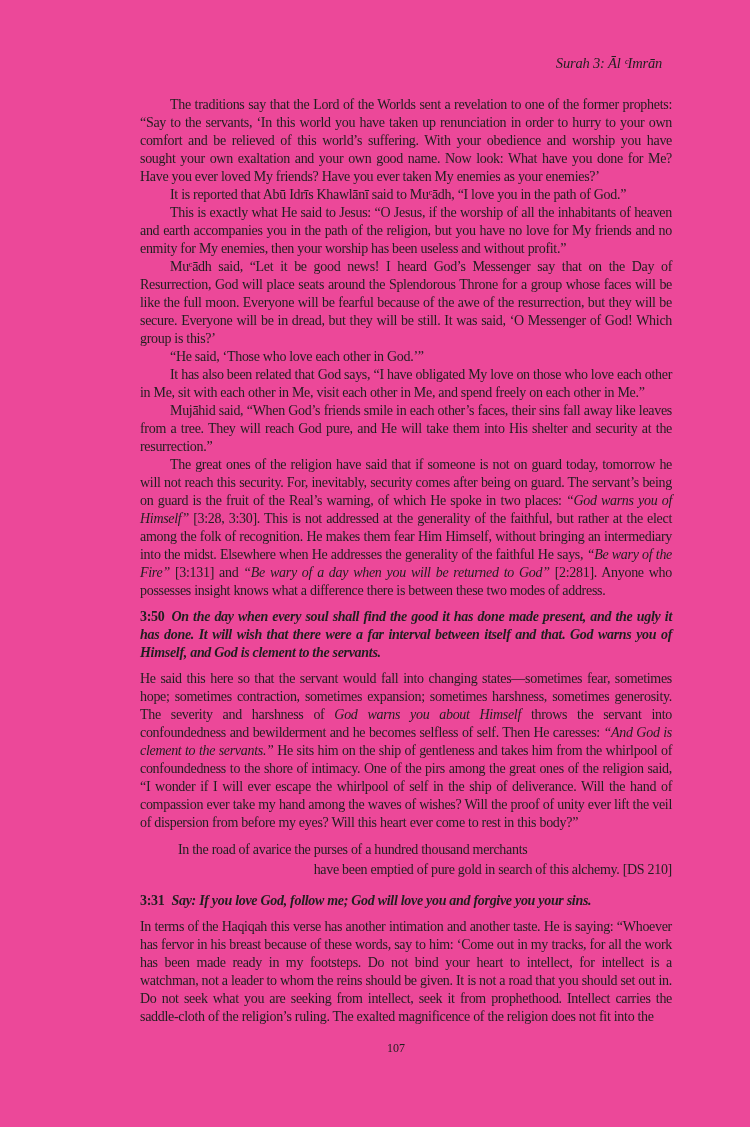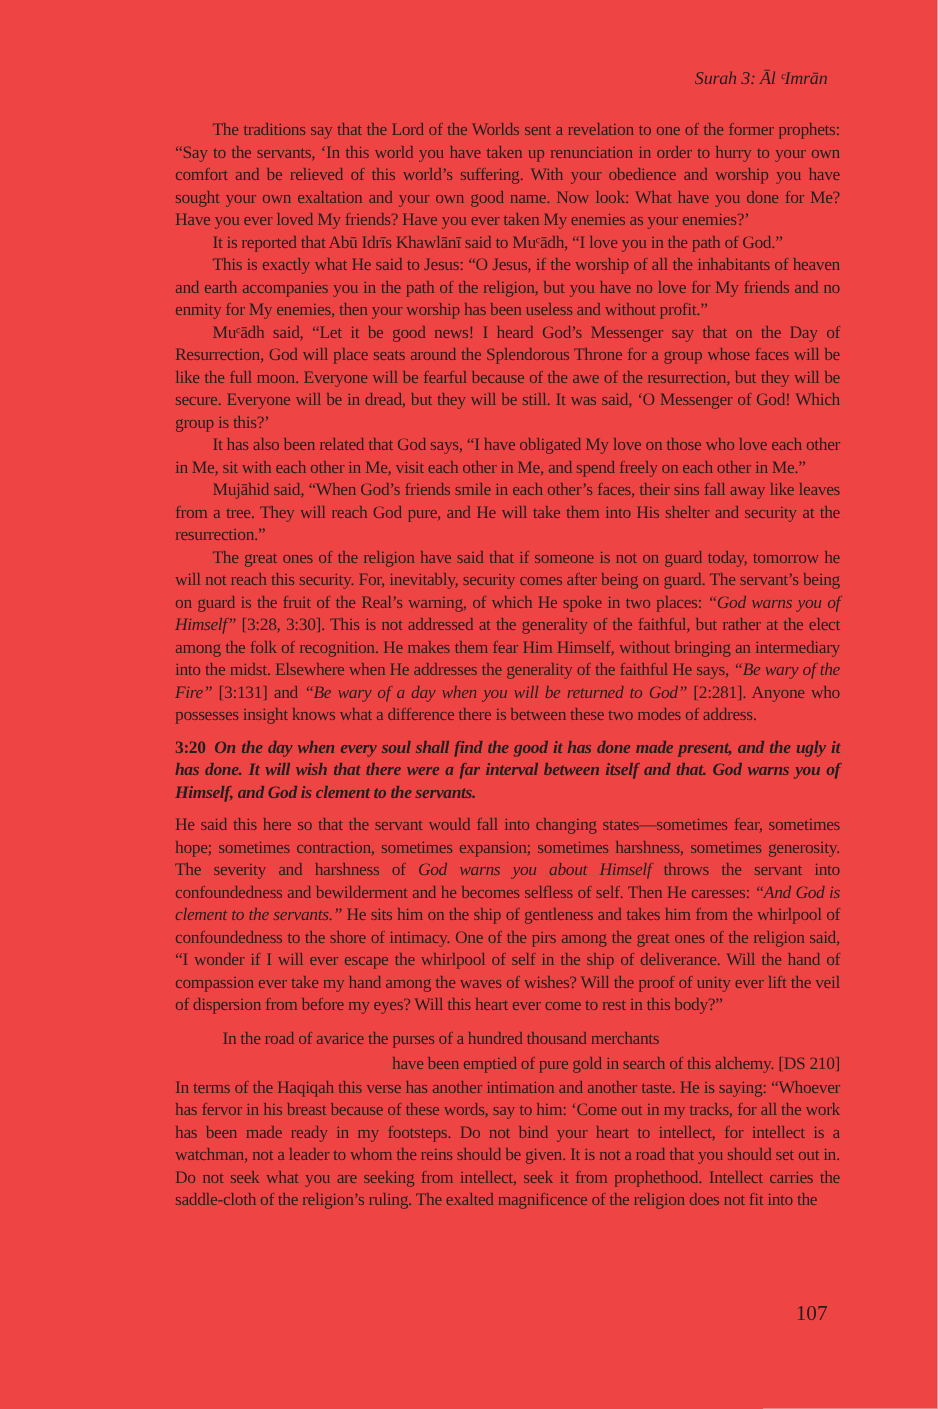--- a/index.html
+++ b/index.html
@@ -6,21 +6,21 @@
     margin: 0;
     padding: 0;
     background: #e8e8e8;
     font-family: "Liberation Serif", "DejaVu Serif", serif;
   }
   .page {
     position: relative;
     width: 750px;
     height: 1127px;
     margin: 0 auto;
-    background: #ef4444;
+    background: #ec4899;
     color: #1f1f1f;
     overflow: hidden;
   }
   .running-header {
     position: absolute;
     top: 55px;
     left: 130px;
     width: 532px;
     text-align: right;
     font-style: italic;
@@ -44,53 +44,55 @@
     font-weight: bold;
     font-style: italic;
     margin: 8px 0 8px 0;
   }
   .verse-num {
     font-style: normal;
     font-weight: bold;
     padding-right: 7px;
   }
   .poem {
-    margin: 8px 0 0 0;
+    margin: 8px 0 12px 0;
     text-align: left;
     line-height: 20px;
   }
   .poem-line { padding-left: 38px; }
   .poem-line.second { padding-left: 75px; text-align: right; }
   .it { font-style: italic; }
   .page-number {
     position: absolute;
     top: 1041px;
     left: 130px;
     width: 532px;
-    text-align: right;
-    font-size: 17px;
+    text-align: center;
+    font-size: 12px;
   }
 </style>
 </head>
 <body>
 
 <div class="page">
   <div class="running-header">Surah 3: Āl ᶜImrān</div>
 
   <div class="content">
       <p class="para indent"><span>The traditions say that the Lord of the Worlds sent a revelation to one of the former prophets: “Say to the servants, ‘In this world you have taken up renunciation in order to hurry to your own comfort and be relieved of this world’s suffering.  With your obedience and worship you have sought your own exaltation and your own good name.  Now look: What have you done for Me? Have you ever loved My friends?  Have you ever taken My enemies as your enemies?’</span></p>
       <p class="para indent"><span>It is reported that Abū Idrīs Khawlānī said to Muᶜādh, “I love you in the path of God.”</span></p>
       <p class="para indent"><span>This is exactly what He said to Jesus:  “O Jesus, if the worship of all the inhabitants of heaven and earth accompanies you in the path of the religion, but you have no love for My friends and no enmity for My enemies, then your worship has been useless and without profit.”</span></p>
       <p class="para indent"><span>Muᶜādh said, “Let it be good news!  I heard God’s Messenger say that on the Day of Resurrection, God will place seats around the Splendorous Throne for a group whose faces will be like the full moon.  Everyone will be fearful because of the awe of the resurrection, but they will be secure. Everyone will be in dread, but they will be still.  It was said, ‘O Messenger of God!  Which group is this?’</span></p>
+      <p class="para indent"><span>“He said, ‘Those who love each other in God.’”</span></p>
       <p class="para indent"><span>It has also been related that God says, “I have obligated My love on those who love each other in Me, sit with each other in Me, visit each other in Me, and spend freely on each other in Me.”</span></p>
       <p class="para indent"><span>Mujāhid said, “When God’s friends smile in each other’s faces, their sins fall away like leaves from a tree.  They will reach God pure, and He will take them into His shelter and security at the resurrection.”</span></p>
       <p class="para indent"><span>The great ones of the religion have said that if someone is not on guard today, tomorrow he will not reach this security.  For, inevitably, security comes after being on guard.  The servant’s being on guard is the fruit of the Real’s warning, of which He spoke in two places:  </span><span class="it">“God warns you of Himself”</span><span> [3:28, 3:30].  This is not addressed at the generality of the faithful, but rather at the elect among the folk of recognition.  He makes them fear Him Himself, without bringing an intermediary into the midst. Elsewhere when He addresses the generality of the faithful He says, </span><span class="it">“Be wary of the Fire”</span><span> [3:131] and </span><span class="it">“Be wary of a day when you will be returned to God”</span><span> [2:281].  Anyone who possesses insight knows what a difference there is between these two modes of address.</span></p>
-      <p class="verse"><span class="verse-num">3:20</span><span>On the day when every soul shall find the good it has done made present, and the ugly it has done.  It will wish that there were a far interval between itself and that.  God warns you of Himself, and God is clement to the servants.</span></p>
+      <p class="verse"><span class="verse-num">3:50</span><span>On the day when every soul shall find the good it has done made present, and the ugly it has done.  It will wish that there were a far interval between itself and that.  God warns you of Himself, and God is clement to the servants.</span></p>
       <p class="para flush"><span>He said this here so that the servant would fall into changing states—sometimes fear, sometimes hope; sometimes contraction, sometimes expansion; sometimes harshness, sometimes generosity. The severity and harshness of </span><span class="it">God warns you about Himself</span><span> throws the servant into confoundedness and bewilderment and he becomes selfless of self.  Then He caresses: </span><span class="it">“And God is clement to the servants.”</span><span>  He sits him on the ship of gentleness and takes him from the whirlpool of confoundedness to the shore of intimacy.  One of the pirs among the great ones of the religion said, “I wonder if I will ever escape the whirlpool of self in the ship of deliverance.  Will the hand of compassion ever take my hand among the waves of wishes?  Will the proof of unity ever lift the veil of dispersion from before my eyes?  Will this heart ever come to rest in this body?”</span></p>
       <div class="poem">
         <div class="poem-line">In the road of avarice the purses of a hundred thousand merchants</div>
         <div class="poem-line second">have been emptied of pure gold in search of this alchemy.  [DS 210]</div>
       </div>
+      <p class="verse"><span class="verse-num">3:31</span><span>Say: If you love God, follow me; God will love you and forgive you your sins.</span></p>
       <p class="para flush"><span>In terms of the Haqiqah this verse has another intimation and another taste.  He is saying:  “Whoever has fervor in his breast because of these words, say to him: ‘Come out in my tracks, for all the work has been made ready in my footsteps.  Do not bind your heart to intellect, for intellect is a watchman, not a leader to whom the reins should be given.  It is not a road that you should set out in.  Do not seek what you are seeking from intellect, seek it from prophethood.  Intellect carries the saddle-cloth of the religion’s ruling.  The exalted magnificence of the religion does not fit into the</span></p>
     </div>
 
   <div class="page-number">107</div>
 </div>
 
 </body></html>

